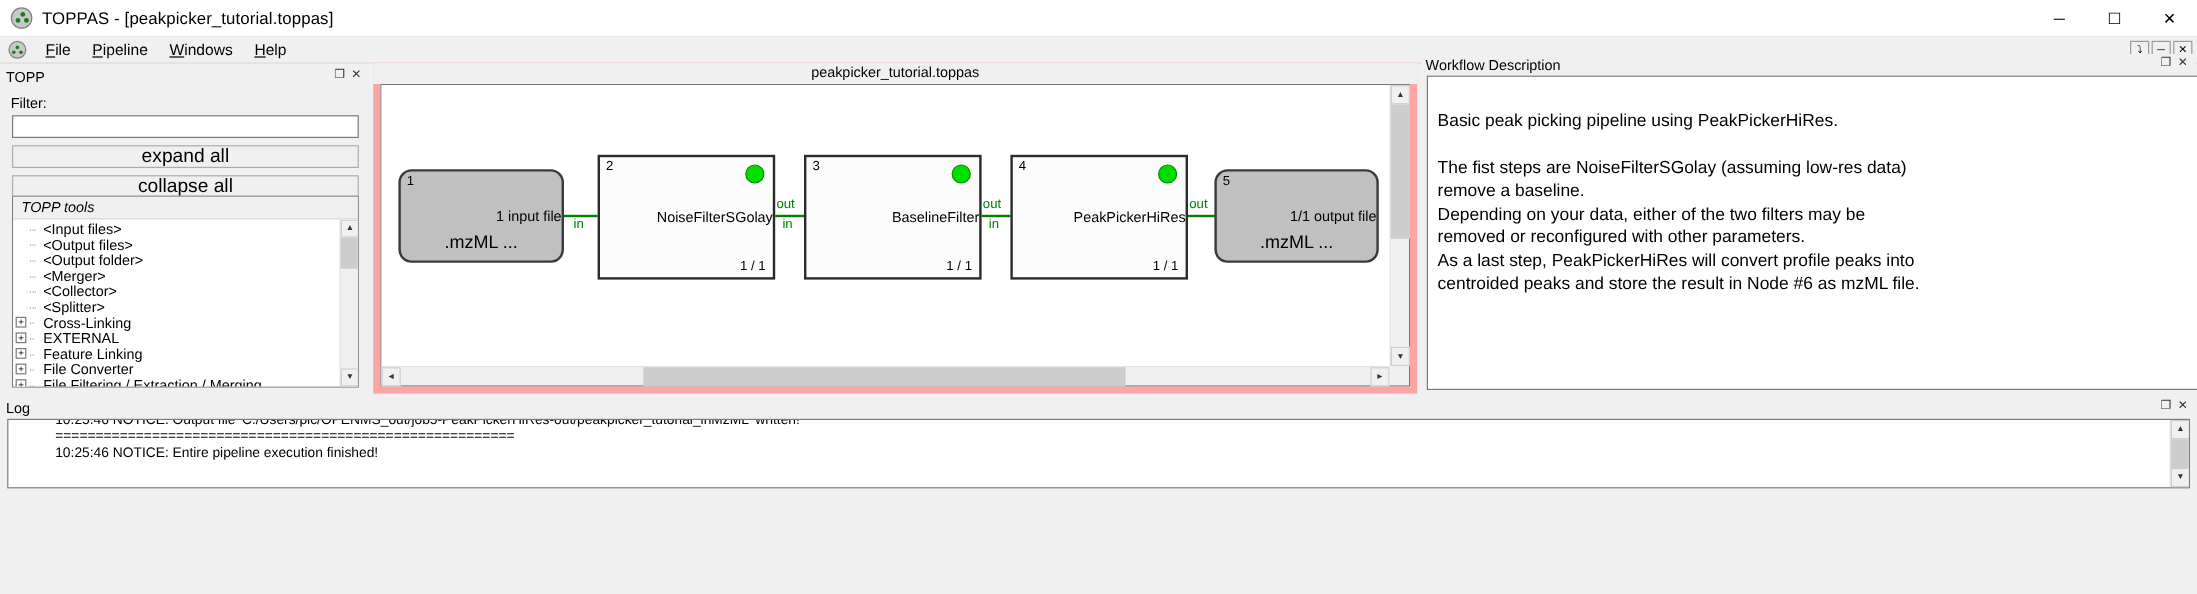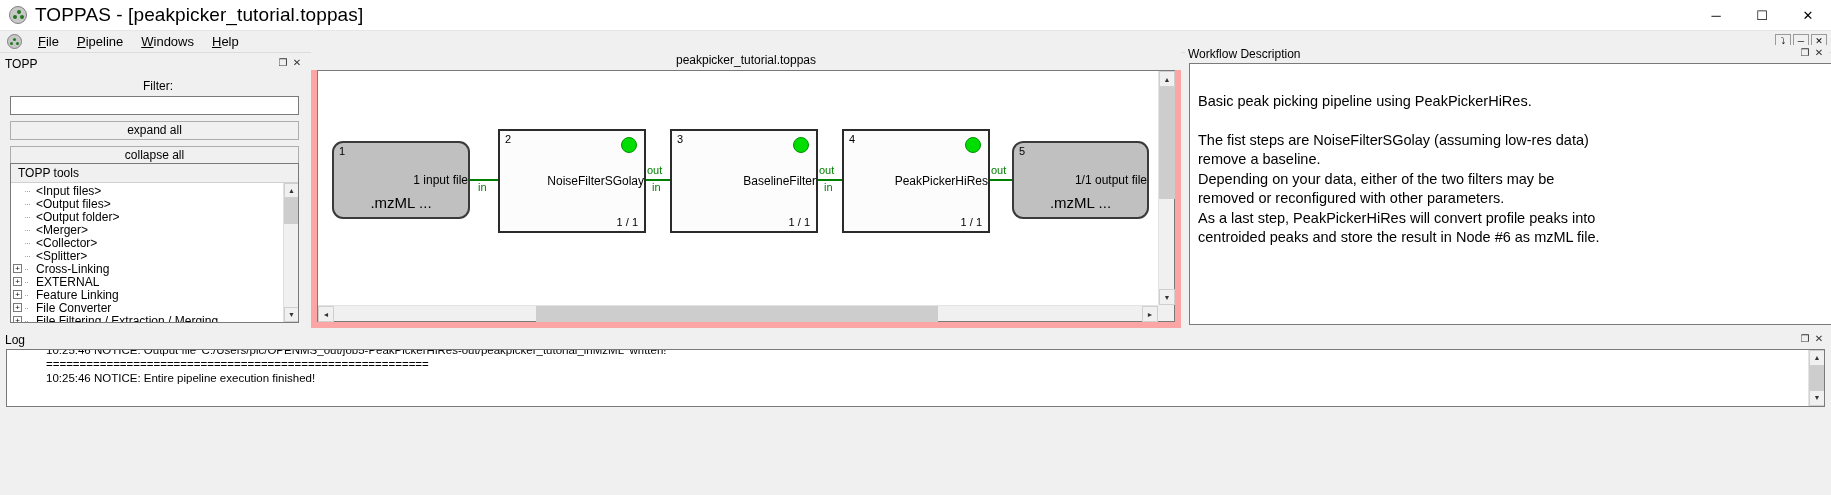--- a/index.html
+++ b/index.html
@@ -24,21 +24,21 @@
     width: 18px; height: 18px; margin-left: 9px; margin-right: 8px;
     border-radius: 50%; background: #c8c8c8; border: 1px solid #808080;
     position: relative; flex: none;
   }
   .app-icon::before, .app-icon::after {
     content: ""; position: absolute; width: 4px; height: 4px; border-radius: 50%;
     background: #1f7a1f;
   }
   .app-icon::before { left: 3px; top: 8px; }
   .app-icon::after { left: 10px; top: 8px; box-shadow: -3px -5px 0 0 #1f7a1f; }
-  .title-text { font-size: 19px; color: #000; letter-spacing: .1px; text-align: right; }
+  .title-text { font-size: 14px; color: #000; letter-spacing: .1px; text-align: right; }
   .win-buttons { margin-left: auto; display: flex; height: 31px; }
   .win-btn {
     width: 46px; height: 31px; display: flex; align-items: center; justify-content: center;
     font-size: 13px; color: #000;
   }
 
   
   .menubar {
     position: absolute; left: 0; top: 31px; width: 1831px; height: 22px;
     background: #f0f0f0; display: flex; align-items: center;
@@ -70,40 +70,40 @@
     height: 17px; font-size: 12px; display: flex; align-items: center;
     padding: 0 3px; color: #000; background: #f0f0f0;
   }
   .panel-title .ttl { flex: 1; }
   .panel-ctrl { width: 14px; height: 14px; text-align: center; line-height: 12px; font-size: 10px; color:#333; }
 
   
   .dock-left {
     position: absolute; left: 2px; top: 55px; width: 305px; height: 273px;
   }
-  .filter-label { font-size: 12px; margin: 7px 0 3px 7px; text-align: center; }
+  .filter-label { font-size: 12px; margin: 7px 0 3px 7px; }
   .filter-input {
     display: block; margin: 0 8px; width: 289px; height: 19px;
     border: 1px solid #7a7a7a; background: #fff; font-size: 12px;
     padding: 1px 3px; outline: none; font-family: "Liberation Sans", sans-serif;
   }
   .btn-wide {
     display: block; margin: 6px 8px 0 8px; width: 289px; height: 19px;
-    background: #f0f0f0; border: 1px solid #adadad; font-size: 12px;
+    background: #f0f0f0; border: 1px solid #adadad; font-size: 16px;
     color: #000; text-align: center; line-height: 17px; cursor: default;
     font-family: "Liberation Sans", sans-serif;
   }
 
   .tree-wrap {
     position: absolute; left: 8px; top: 108px; width: 289px; height: 160px;
     border: 1px solid #7a7a7a; background: #fff; display: flex; flex-direction: column;
   }
   .tree-header {
     height: 19px; background: #f0f0f0; border-bottom: 1px solid #d0d0d0;
-    font-size: 12px; padding-left: 7px; line-height: 18px;
+    font-size: 12px; padding-left: 7px; line-height: 18px; font-style: italic;
   }
   .tree-body { flex: 1; position: relative; overflow: hidden; background: #fff; }
   .tree-scroll-v {
     position: absolute; right: 0; top: 0; width: 15px; height: 100%;
     background: #f0f0f0; border-left: 1px solid #e0e0e0;
   }
   .sb-arrow {
     width: 15px; height: 15px; background: #f0f0f0; border: 1px solid #cfcfcf;
     display: flex; align-items: center; justify-content: center; font-size: 7px; color: #333;
   }

